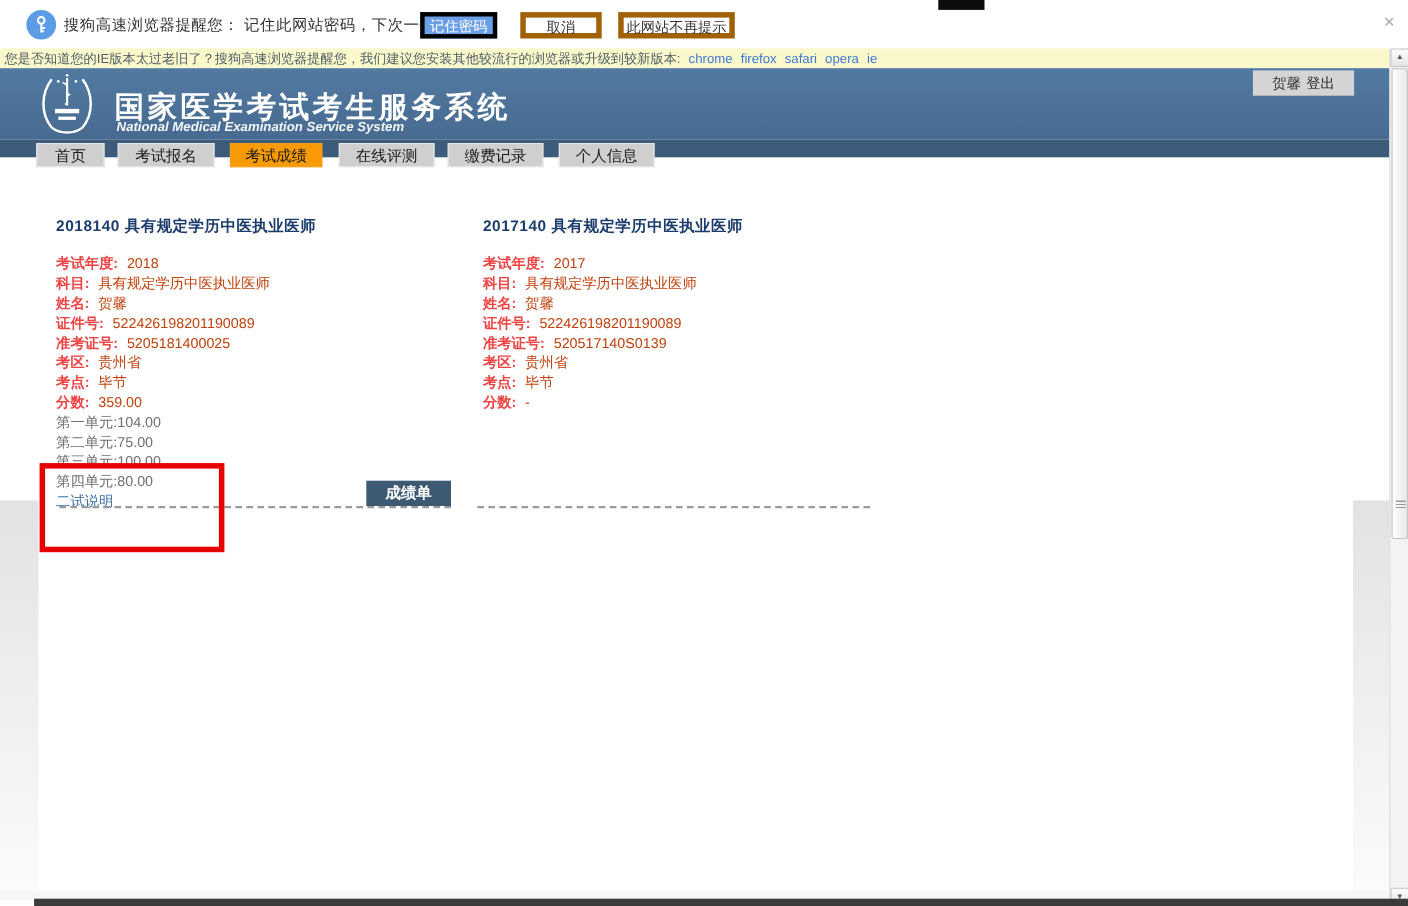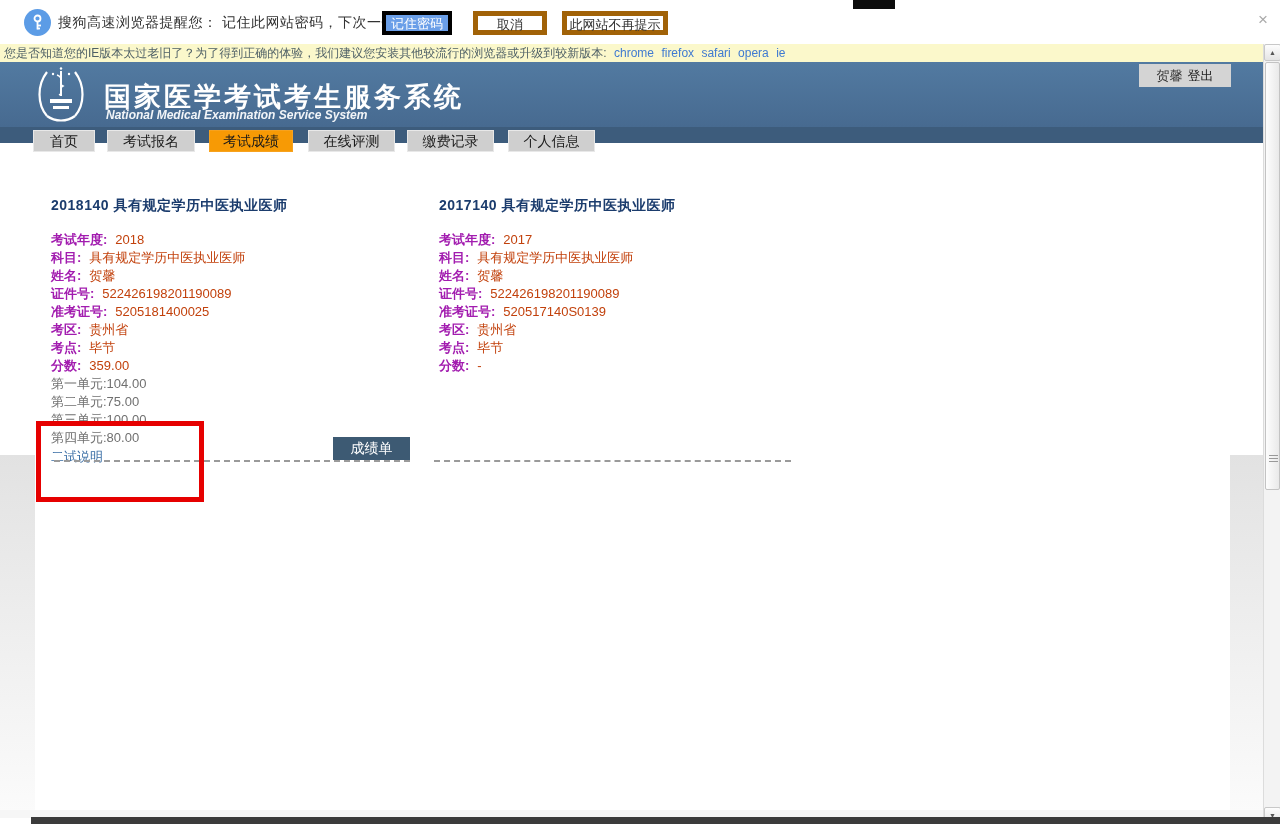--- a/index.html
+++ b/index.html
@@ -53,28 +53,28 @@
   .margin-left { left:0; width:35px; }
   .margin-right { left:1230px; width:33px; }
   .bottom-strip { position:absolute; left:0; top:810px; width:1263px; height:8px; background:#f6f6f6; }
   .dark-bottom-bar { position:absolute; left:31px; top:817px; width:1249px; height:7px; background:#3b3b3b; z-index:8; }
 
   .result-card { position:absolute; top:197px; width:372px; }
   .card-left { left:51px; }
   .card-right { left:431px;margin-left:8px; }
   .card-title { font-size:14px; font-weight:bold; color:#1b3c6d; margin-bottom:16px; letter-spacing:.5px; }
   .frow { font-size:13px; line-height:18px; white-space:nowrap; }
-  .flabel { font-weight:bold; color:#a21caf; margin-right:8px;text-align:right; }
+  .flabel { font-weight:bold; color:#ef4444; margin-right:8px;text-align:right; }
   .fval { color:#c2410c; }
   .unit-line { font-size:13px; line-height:18px; color:#707070; }
   .retest-link { display:inline-block; font-size:13px; line-height:18px; color:#3a6ea5; cursor:pointer; }
 
   .score-btn { position:absolute; left:333px; top:437px; width:77px; height:23px; background:#3d5a73;
                border:none; color:#ffffff; font-size:14px; cursor:pointer;
-               font-family:"Liberation Sans","DejaVu Sans",sans-serif; }
+               font-family:"Liberation Sans","DejaVu Sans",sans-serif;font-weight:bold; }
   .dash-line { position:absolute; top:460px; height:0; border-top:2px dashed #9a9a9a; }
   .dash-left { left:54px; width:356px; }
   .dash-right { left:434px; width:357px; }
 
   .red-annotation { position:absolute; left:36px; top:421px; width:168px; height:81px;
                     border:5px solid #e60000; z-index:6; pointer-events:none; }
 
   
   .scrollbar { position:absolute; left:1263px; top:44px; width:17px; height:780px;
                background:#f3f3f3; border-left:1px solid #dcdcdc; z-index:7; }
@@ -101,21 +101,21 @@
   </span>
   <span class="notif-msg">搜狗高速浏览器提醒您：  记住此网站密码，下次一键登录！</span>
   <button class="nbtn nbtn-blue">记住密码</button>
   <button class="nbtn nbtn-white nbtn-cancel">取消</button>
   <button class="nbtn nbtn-white nbtn-never">此网站不再提示</button>
   <span class="notif-close">×</span>
   <div class="chrome-artifact"></div>
 </div>
 
 <div class="ie-bar">
-  <span>您是否知道您的IE版本太过老旧了？为了得到正确的体验，我们建议您安装其他较流行的浏览器或升级到较新版本:</span>
+  <span>您是否知道您的IE版本太过老旧了？搜狗高速浏览器提醒您，我们建议您安装其他较流行的浏览器或升级到较新版本:</span>
   <a>chrome</a>
   <a>firefox</a>
   <a>safari</a>
   <a>opera</a>
   <a>ie</a>
 </div>
 
 <div class="site-header">
   <span class="logo">
     <svg width="56" height="57" viewBox="0 0 56 57">

